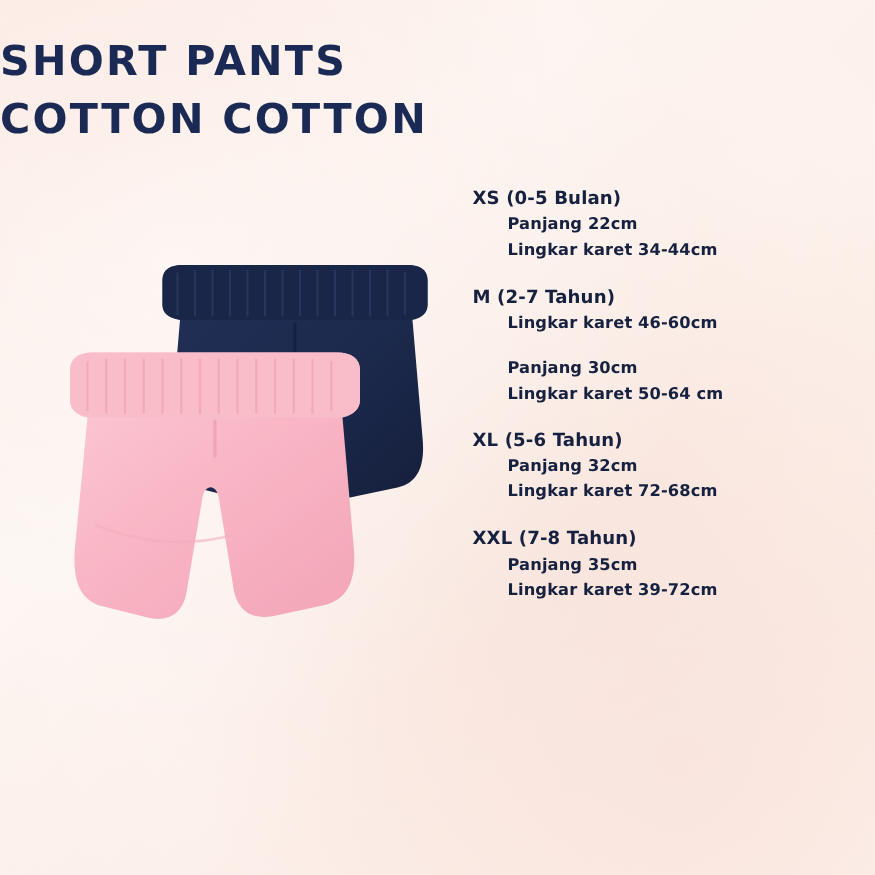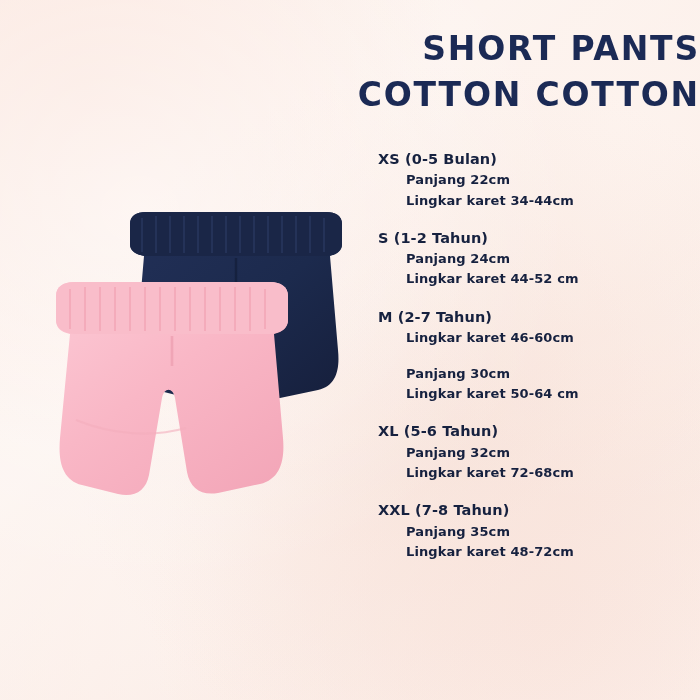--- a/index.html
+++ b/index.html
@@ -30,21 +30,21 @@
     background-image:
       radial-gradient(ellipse at 20% 30%, rgba(255,255,255,0.55) 0%, rgba(255,255,255,0) 55%),
       radial-gradient(ellipse at 65% 60%, rgba(246,222,212,0.45) 0%, rgba(246,222,212,0) 60%);
     pointer-events: none;
   }
   #title-block {
     position: absolute;
     top: 26px;
     left: 0;
     width: 700px;
-    text-align: right;
+    text-align: left;
     color: #1c2a52;
   }
   .title-line {
     font-family: "DejaVu Sans", sans-serif;
     font-weight: bold;
     font-size: 33px;
     letter-spacing: 1.8px;
     line-height: 1.38;
     color: #1b2a55;
   }
@@ -170,36 +170,31 @@
     </svg>
   </div>
 
   <div id="size-list">
     <div class="size-group">
       <div class="size-name">XS (0-5 Bulan)</div>
       <div class="size-detail">Panjang 22cm</div>
       <div class="size-detail">Lingkar karet 34-44cm</div>
     </div>
     <div class="size-group">
-      <div class="size-name">S (1-2 Tahun)</div>
-      <div class="size-detail">Panjang 24cm</div>
-      <div class="size-detail">Lingkar karet 44-52 cm</div>
-    </div>
-    <div class="size-group">
       <div class="size-name">M (2-7 Tahun)</div>
       <div class="size-detail">Lingkar karet 46-60cm</div>
     </div>
     <div class="size-group">
       <div class="size-detail">Panjang 30cm</div>
       <div class="size-detail">Lingkar karet 50-64 cm</div>
     </div>
     <div class="size-group">
       <div class="size-name">XL (5-6 Tahun)</div>
       <div class="size-detail">Panjang  32cm</div>
       <div class="size-detail">Lingkar karet 72-68cm</div>
     </div>
     <div class="size-group">
       <div class="size-name">XXL (7-8 Tahun)</div>
       <div class="size-detail">Panjang 35cm</div>
-      <div class="size-detail">Lingkar karet 48-72cm</div>
+      <div class="size-detail">Lingkar karet 39-72cm</div>
     </div>
   </div>
 </div>
 
 </body></html>

